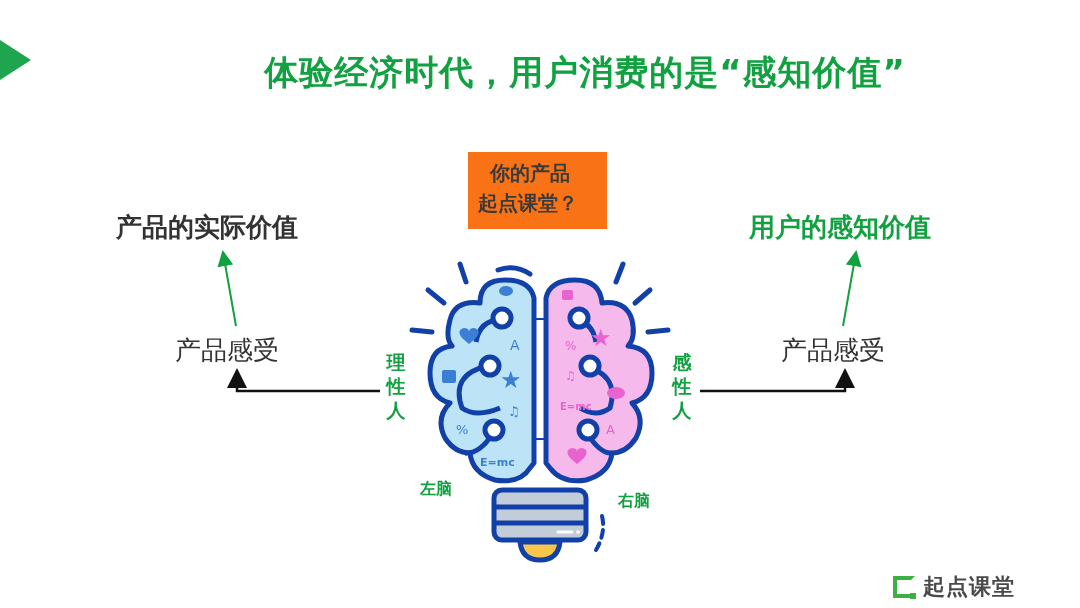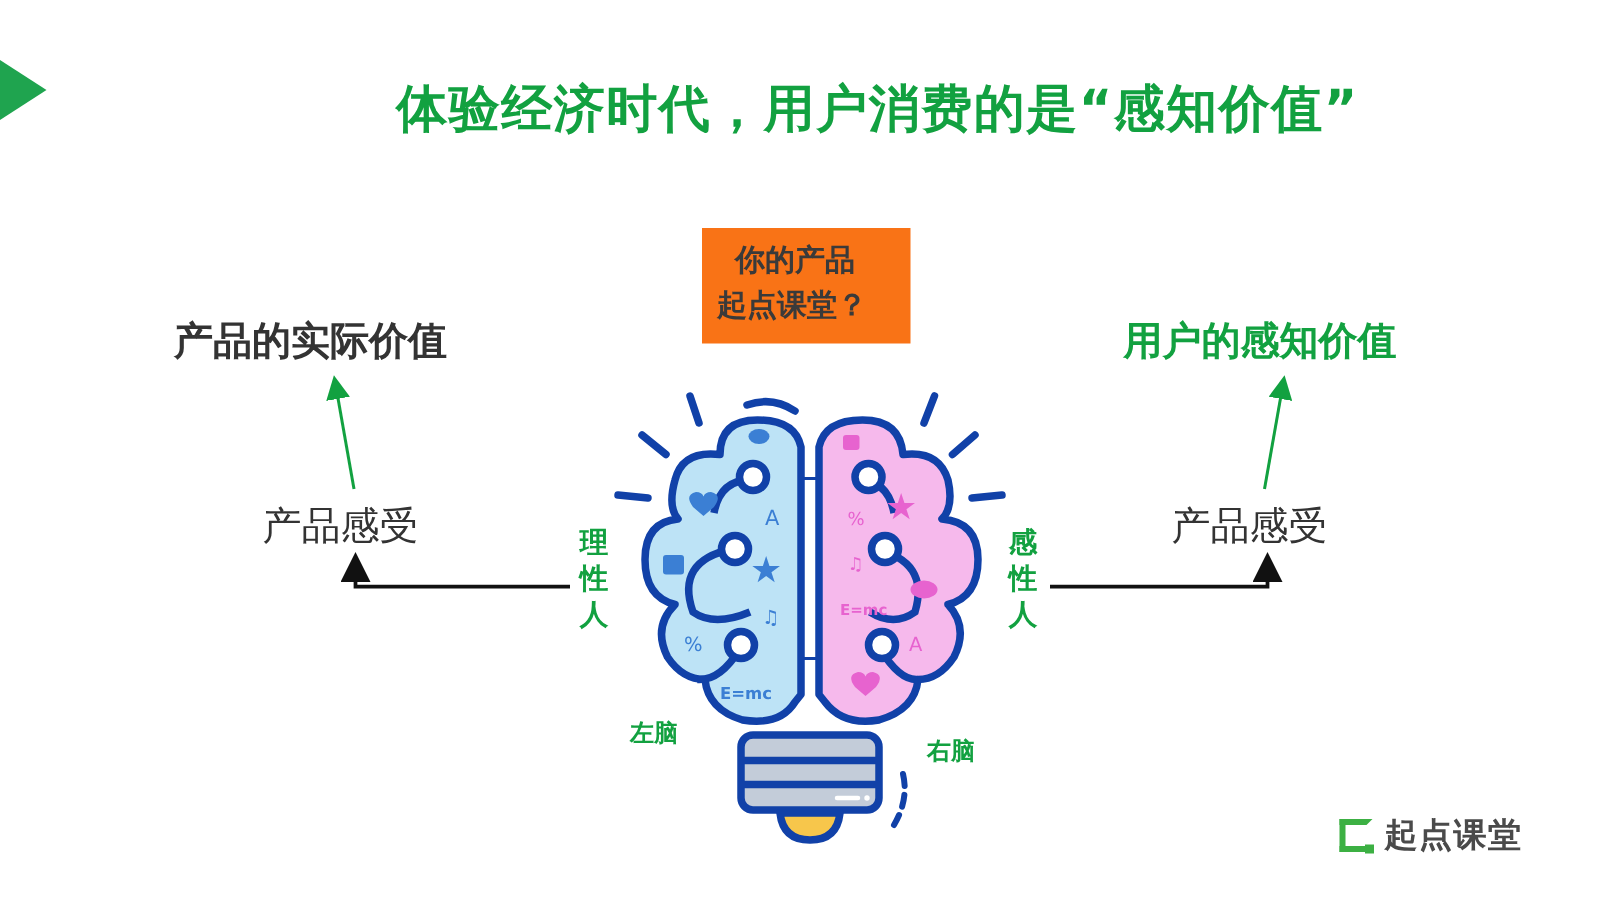--- a/index.html
+++ b/index.html
@@ -26,21 +26,21 @@
   }
   .question-box .l1 { display: block; padding-left: 12px; }
   .label-dark { position: absolute; font-size: 26px; color: #333333; }
   .label-green-big { position: absolute; font-size: 26px; color: #12a140; font-weight: bold; }
   .vert-label {
     position: absolute; width: 22px; font-size: 19px; line-height: 24px;
     font-weight: bold; color: #12a140; text-align: center;
   }
   .brain-label { position: absolute; font-size: 16px; font-weight: bold; color: #12a140; }
   .logo {
-    position: absolute; left: 893px; top: 542px; display: flex; align-items: center; gap: 8px;
+    position: absolute; left: 893px; top: 572px; display: flex; align-items: center; gap: 8px;
   }
   .logo-mark {
     width: 22px; height: 22px; box-sizing: border-box;
     border: 4px solid #3cb043; border-right-color: transparent; border-bottom-color: #3cb043;
     position: relative;
   }
   .logo-mark::after {
     content: ""; position: absolute; right: -5px; bottom: -5px; width: 6px; height: 6px; background: #3cb043;
   }
   .logo-text { font-size: 22px; color: #4a4a4a; font-weight: bold; letter-spacing: 1px; }

